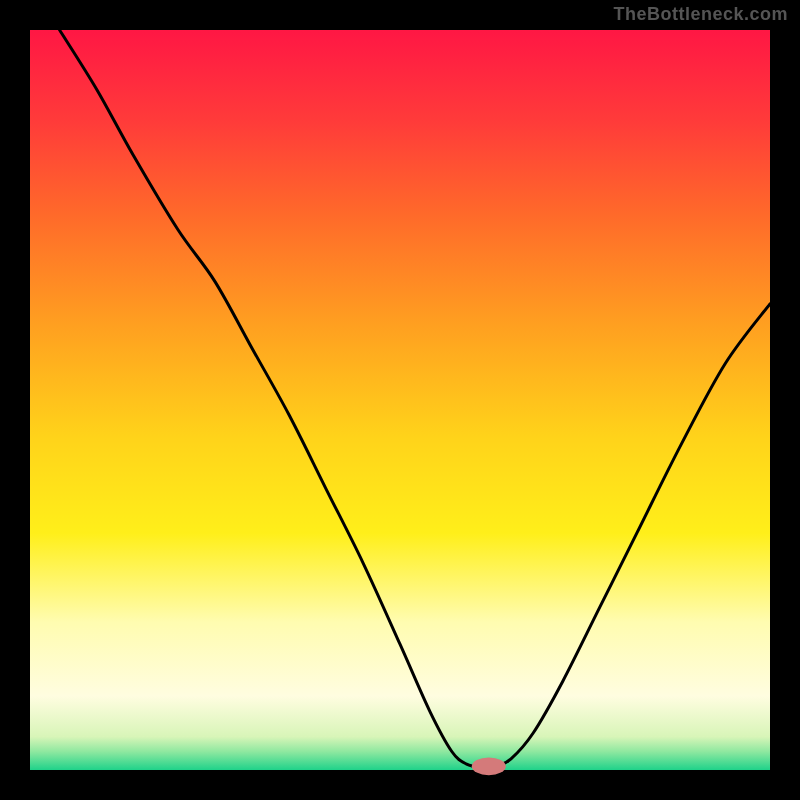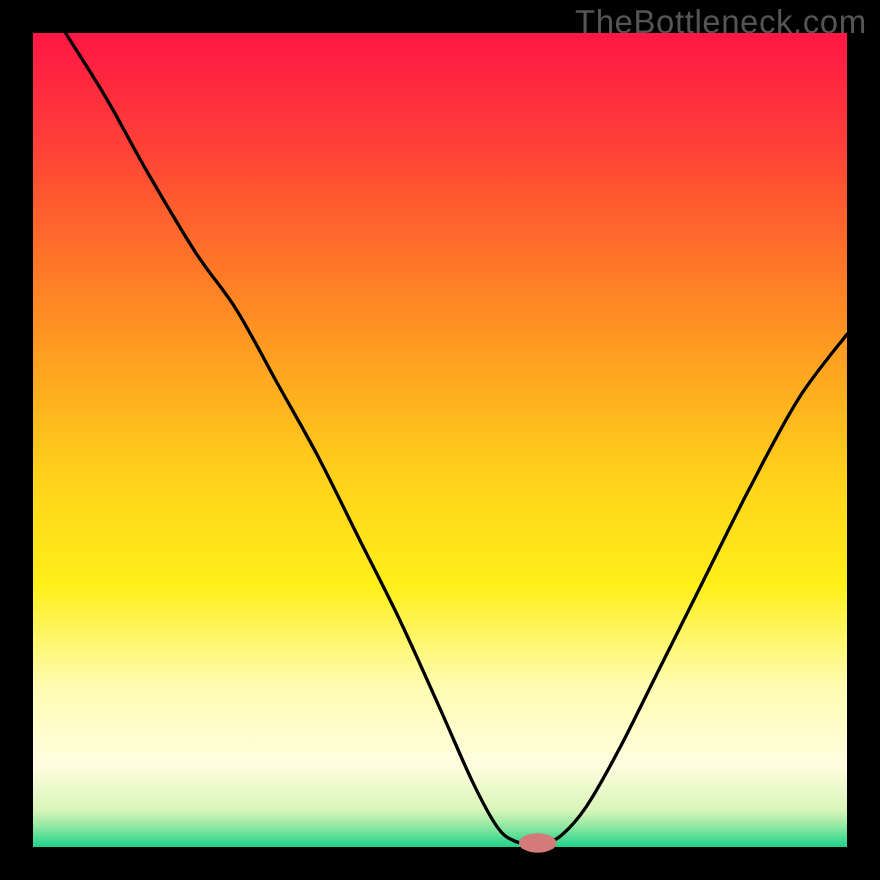--- a/index.html
+++ b/index.html
@@ -16,22 +16,22 @@
     top: 0;
     left: 0;
     width: 800px;
     height: 800px;
   }
   .watermark {
     position: absolute;
     top: 4px;
     right: 12px;
     color: #555;
-    font-size: 30px;
-    font-weight: 400;
+    font-size: 18px;
+    font-weight: 700;
     letter-spacing: 0.5px;
     z-index: 10;
   }
 </style>
 </head>
 <body>
 
 <div class="chart-container">
   <svg id="chart-svg" width="800" height="800">
     <defs>

